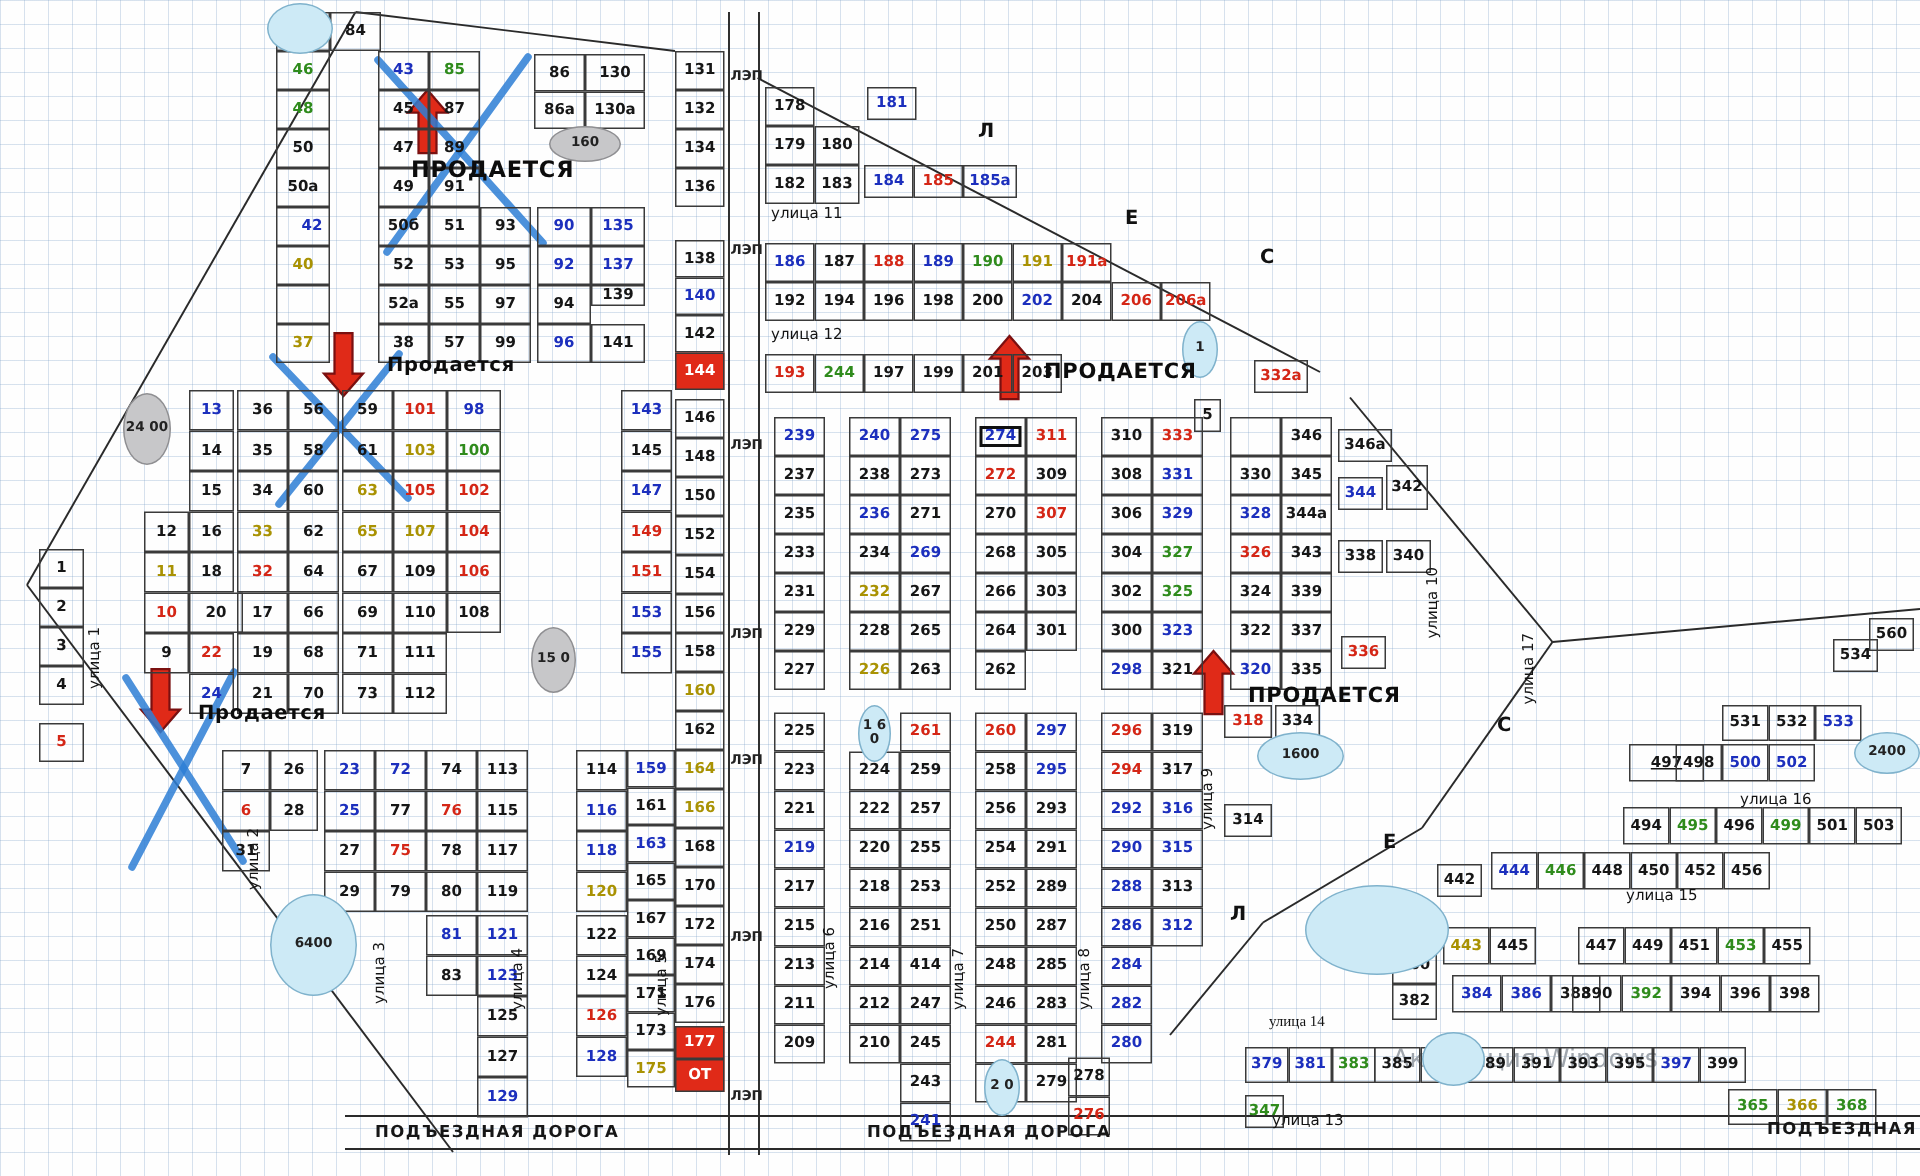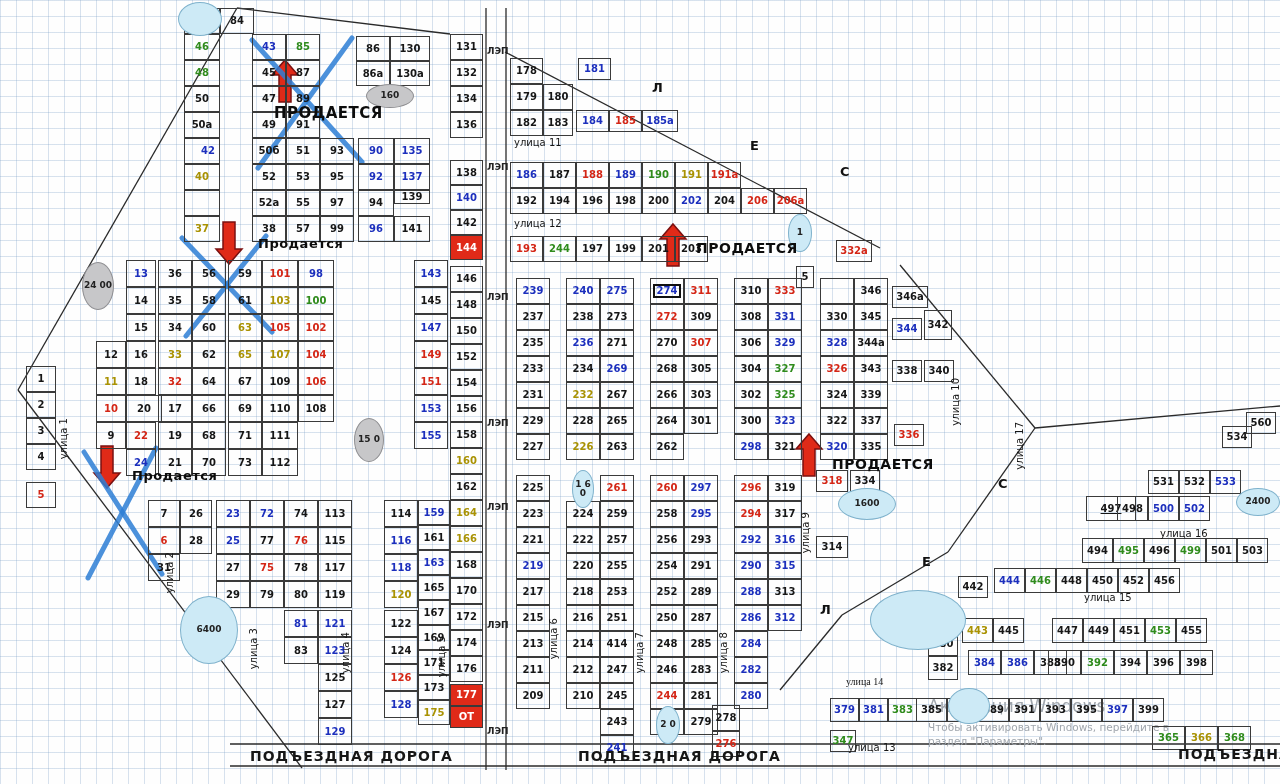--- a/index.html
+++ b/index.html
@@ -33,21 +33,21 @@
     position:absolute;border-radius:50%;
     display:flex;align-items:center;justify-content:center;
     font-size:9px;font-weight:bold;color:#222;text-align:center;line-height:1.05;
   }
   .pond.blue{background:#cdeaf6;border:1px solid #7fb2cc;}
   .pond.gray{background:#c7c7c9;border:1px solid #8f8f92;}
   .sale{
     position:absolute;color:#0c0c0c;font-weight:bold;letter-spacing:.5px;white-space:nowrap;
   }
   .road{
-    position:absolute;font-size:14px;font-weight:bold;color:#161616;white-space:nowrap;letter-spacing:1px;
+    position:absolute;font-size:11px;font-weight:bold;color:#161616;white-space:nowrap;letter-spacing:1px;
   }
   #overlay{position:absolute;inset:0;pointer-events:none;}
   #watermark{position:absolute;left:928px;top:696px;color:#a0a6ad;}
   #watermark .wm-title{font-size:17px;}
   #watermark .wm-sub{font-size:10.5px;margin-top:4px;line-height:1.35;}
 </style>
 </head>
 <body>
 
 <div id="map">
@@ -72,24 +72,20 @@
       <line x1="230" y1="766" x2="1280" y2="766" stroke="#2a2a2a" stroke-width="1.3"></line>
       <line x1="252" y1="40" x2="362" y2="162" stroke="#2e7fd6" stroke-width="5" stroke-linecap="round" opacity="0.85"></line>
       <line x1="352" y1="38" x2="258" y2="168" stroke="#2e7fd6" stroke-width="5" stroke-linecap="round" opacity="0.85"></line>
       <line x1="182" y1="238" x2="272" y2="332" stroke="#2e7fd6" stroke-width="5" stroke-linecap="round" opacity="0.85"></line>
       <line x1="266" y1="236" x2="186" y2="336" stroke="#2e7fd6" stroke-width="5" stroke-linecap="round" opacity="0.85"></line>
       <line x1="84" y1="452" x2="162" y2="574" stroke="#2e7fd6" stroke-width="5" stroke-linecap="round" opacity="0.85"></line>
       <line x1="156" y1="448" x2="88" y2="578" stroke="#2e7fd6" stroke-width="5" stroke-linecap="round" opacity="0.85"></line>
     </svg>
   <div id="watermark">
     <div class="wm-title">Активация Windows</div>
-    <div class="wm-sub">
-      <div>Чтобы активировать Windows, перейдите в</div>
-      <div>раздел "Параметры".</div>
-    </div>
   </div>
 <div class="cell" style="left: 184px; top: 8px; width: 36px; height: 26px; color: rgb(28, 47, 189);">44</div>
     <div class="cell" style="left: 220px; top: 8px; width: 34px; height: 26px; color: rgb(22, 22, 22);">84</div>
     <div class="cell" style="left: 184px; top: 34px; width: 36px; height: 26px; color: rgb(47, 139, 28);">46</div>
     <div class="cell" style="left: 184px; top: 60px; width: 36px; height: 26px; color: rgb(47, 139, 28);">48</div>
     <div class="cell" style="left: 184px; top: 86px; width: 36px; height: 26px; color: rgb(22, 22, 22);">50</div>
     <div class="cell" style="left: 184px; top: 112px; width: 36px; height: 26px; color: rgb(22, 22, 22);">50а</div>
     <div class="cell" style="left: 184px; top: 138px; width: 36px; height: 26px; color: rgb(28, 47, 189); padding-left: 12px;">42</div>
     <div class="cell" style="left: 184px; top: 164px; width: 36px; height: 26px; color: rgb(169, 146, 3);">40</div>
     <div class="cell" style="left: 184px; top: 190px; width: 36px; height: 26px; color: rgb(22, 22, 22);"></div>

